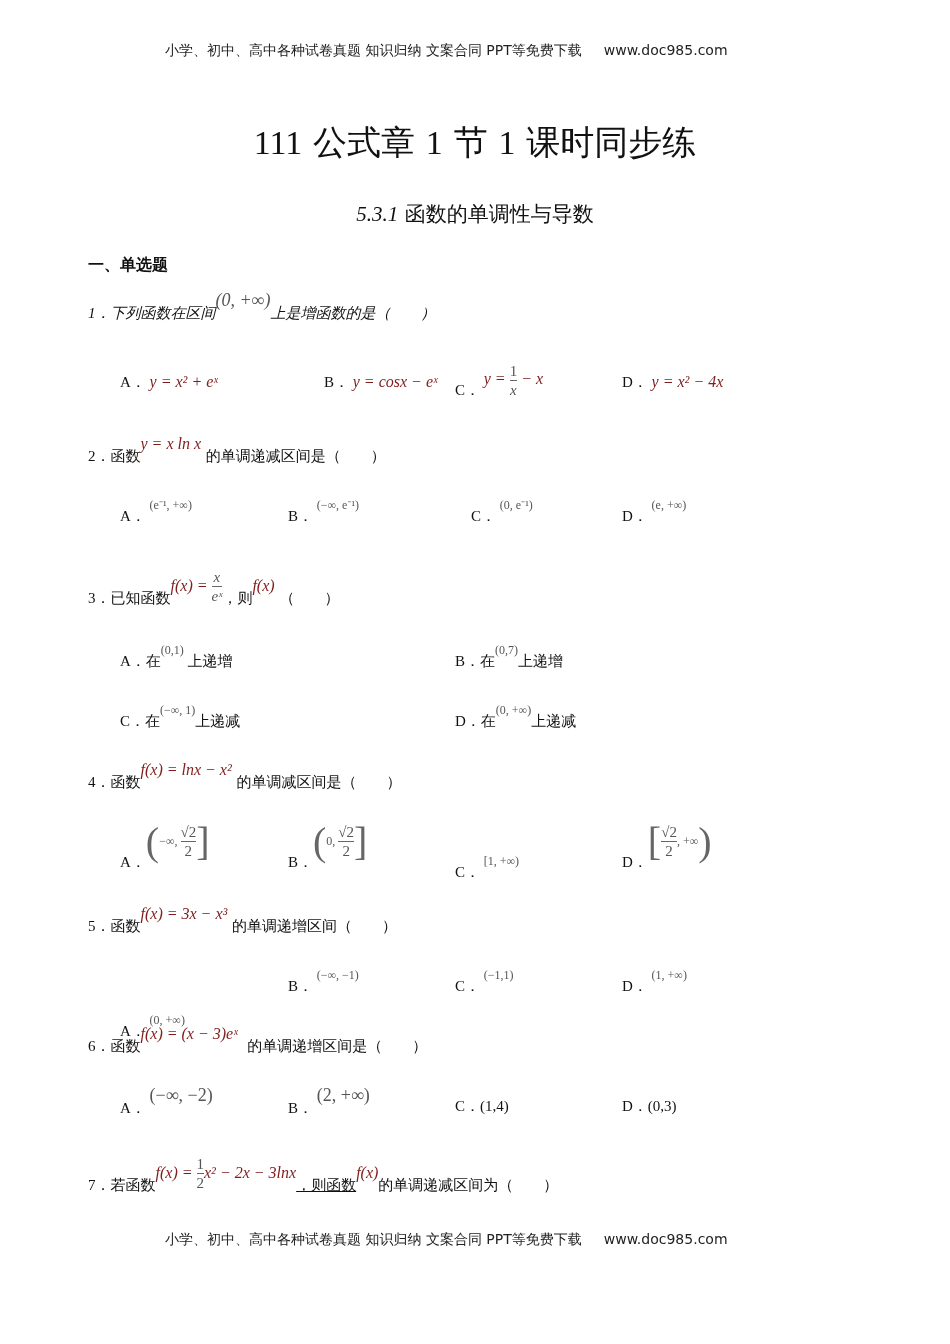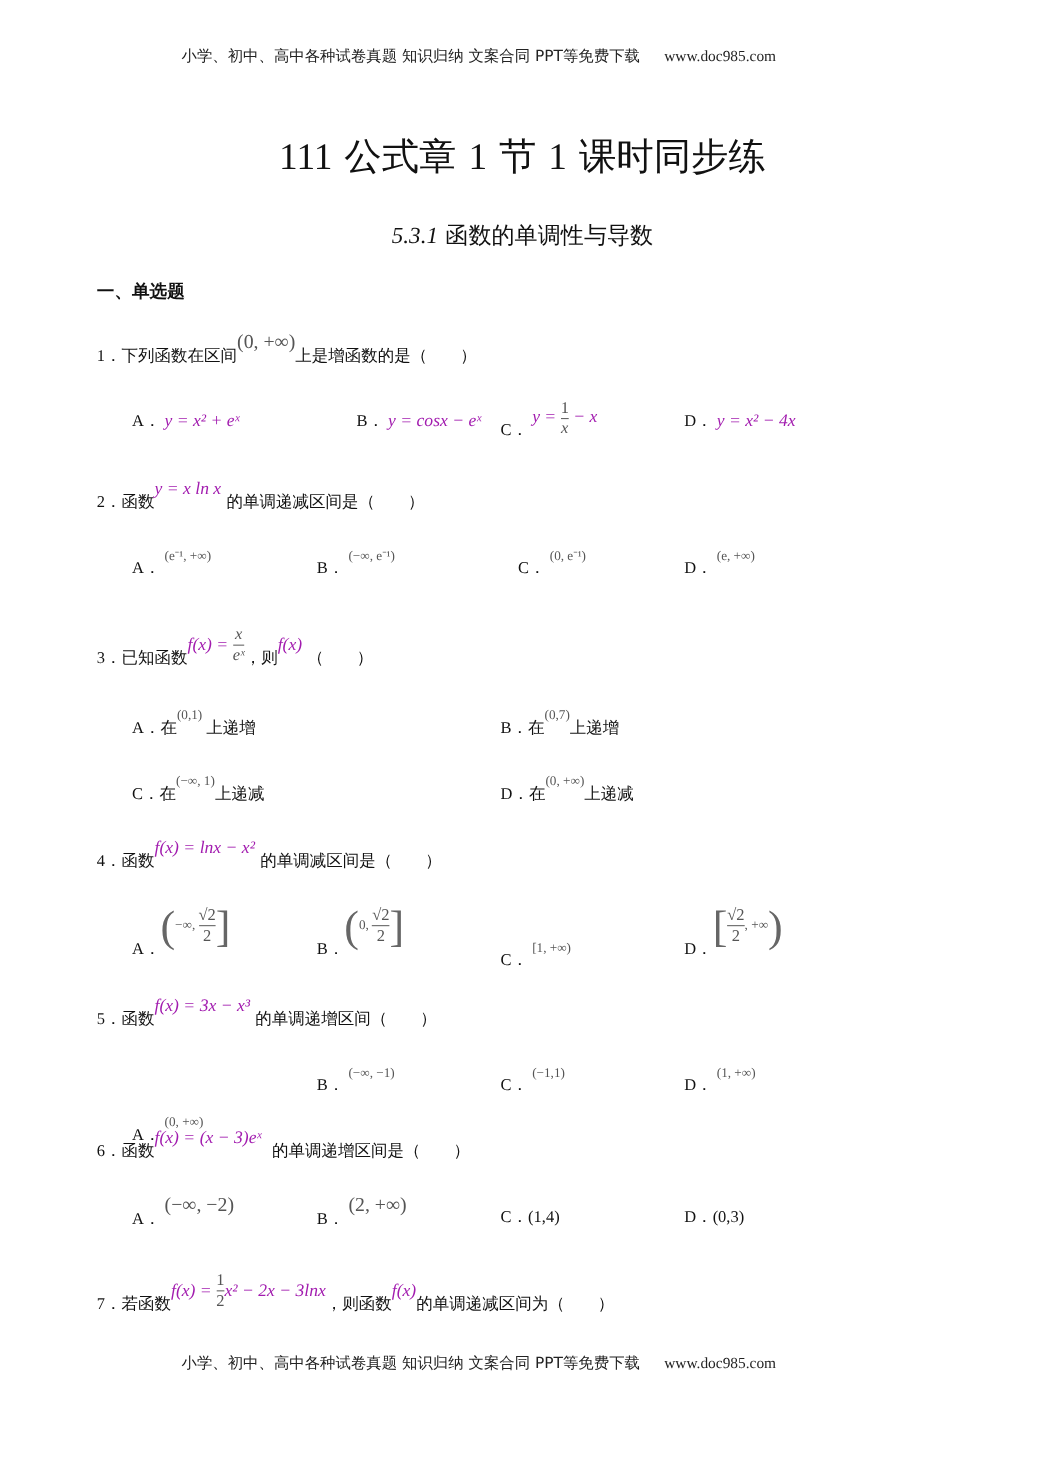--- a/index.html
+++ b/index.html
@@ -1,28 +1,28 @@
 <!DOCTYPE html>
 <html><head>
 <meta charset="utf-8">
 <style>
   html,body{margin:0;padding:0;background:#fff;}
   body{width:950px;height:1344px;position:relative;overflow:hidden;color:#111;
        font-family:"DejaVu Serif","Liberation Serif",serif;}
   .abs{position:absolute;white-space:nowrap;}
   .hdr{font-family:"DejaVu Sans","Liberation Sans",sans-serif;font-size:14px;color:#222;}
-  .hdr .url{margin-left:22px;font-family:Liberation Serif, serif;}
+  .hdr .url{margin-left:22px;}
   .title{font-size:34px;left:0;width:950px;text-align:center;top:120px;font-family:"DejaVu Sans","Liberation Sans",sans-serif;}
   .title .num{font-family:"Liberation Serif",serif;}
   .subtitle{font-size:21px;left:0;width:950px;text-align:center;top:200px;font-family:"DejaVu Sans","Liberation Sans",sans-serif;}
   .subtitle .num{font-family:"Liberation Serif",serif;font-style:italic;}
   .section{font-size:16px;font-weight:bold;font-family:"DejaVu Sans","Liberation Sans",sans-serif;left:88px;top:255px;}
   .q{font-size:15px;font-family:"DejaVu Sans","Liberation Sans",sans-serif;left:88px;}
   .q .n{font-family:"Liberation Serif",serif;}
-  .m{font-family:"Liberation Serif",serif;font-style:italic;color:#a21caf;font-size:16px;position:relative;}
+  .m{font-family:"Liberation Serif",serif;font-style:italic;color:#7f1d1d;font-size:16px;position:relative;}
   .mu{font-family:"Liberation Serif",serif;color:#555;font-size:12px;}
   .up{top:-12px;}
   .opt{font-size:15px;font-family:"Liberation Serif",serif;}
   .opt .cn{font-family:"DejaVu Sans","Liberation Sans",sans-serif;}
   .frac{display:inline-flex;flex-direction:column;align-items:center;vertical-align:middle;font-family:"Liberation Serif",serif;color:#555;font-size:15px;line-height:18px;}
   .frac .bar{border-top:1px solid #666;width:100%;}
   .big{font-family:"Liberation Serif",serif;color:#666;font-size:40px;font-weight:100;vertical-align:middle;}
 </style>
 </head>
 <body>
@@ -34,21 +34,21 @@
 <div class="abs title">
   <span class="num">111</span><span> 公式章 </span><span class="num">1</span><span> 节 </span><span class="num">1</span><span> 课时同步练</span>
 </div>
 
 <div class="abs subtitle">
   <span class="num">5.3.1</span><span>  函数的单调性与导数</span>
 </div>
 
 <div class="abs section">一、单选题</div>
 
-<div class="abs q" style="top:312px;">
+<div class="abs q" style="top:302px;font-style:italic;">
   <span class="n">1．</span><span>下列函数在区间</span><span class="mu up" style="position:relative;font-size:18px;">(0, +∞)</span><span>上是增函数的是（　　）</span>
 </div>
 <div class="abs opt" style="left:120px;top:373px;"><span>A．</span> <span class="m">y = x² + eˣ</span></div>
 <div class="abs opt" style="left:288px;top:373px;margin-left:36px;"><span>B．</span> <span class="m">y = cosx − eˣ</span></div>
 <div class="abs opt" style="left:455px;top:362px;"><span style="position:relative;top:11px;">C．</span> <span class="m">y = </span><span class="frac">
       <span>1</span>
       <span class="bar"></span>
       <span style="font-style:italic">x</span>
     </span><span class="m"> − x</span></div>
 <div class="abs opt" style="left:622px;top:373px;"><span>D．</span> <span class="m">y = x² − 4x</span></div>
@@ -107,18 +107,18 @@
 <div class="abs opt" style="left:120px;top:1097px;"><span>A．</span> <span class="mu up" style="position:relative;font-size:18px;">(−∞, −2)</span></div>
 <div class="abs opt" style="left:288px;top:1097px;"><span>B．</span> <span class="mu up" style="position:relative;font-size:18px;">(2, +∞)</span></div>
 <div class="abs opt" style="left:455px;top:1097px;"><span>C．</span><span>(1,4)</span></div>
 <div class="abs opt" style="left:622px;top:1097px;"><span>D．</span><span>(0,3)</span></div>
 
 <div class="abs q" style="top:1155px;">
   <span class="n" style="position:relative;top:12px;">7．</span><span style="position:relative;top:12px;">若函数</span><span class="m">f(x) = </span><span class="frac">
       <span>1</span>
       <span class="bar"></span>
       <span>2</span>
-    </span><span class="m">x² − 2x − 3lnx</span><span style="position:relative;top:12px;">，则函数</span><span class="m">f(x)</span><span style="position:relative;top:12px;">的单调递减区间为（　　）</span>
+    </span><span class="m">x² − 2x − 3lnx</span><span style="position:relative;top:12px;text-decoration:underline;">，则函数</span><span class="m">f(x)</span><span style="position:relative;top:12px;">的单调递减区间为（　　）</span>
 </div>
 
 <div class="abs hdr" style="left:165px;top:1231px;">
   <span>小学、初中、高中各种试卷真题  知识归纳  文案合同  PPT等免费下载</span><span class="url">www.doc985.com</span>
 </div>
 
 </body></html>

